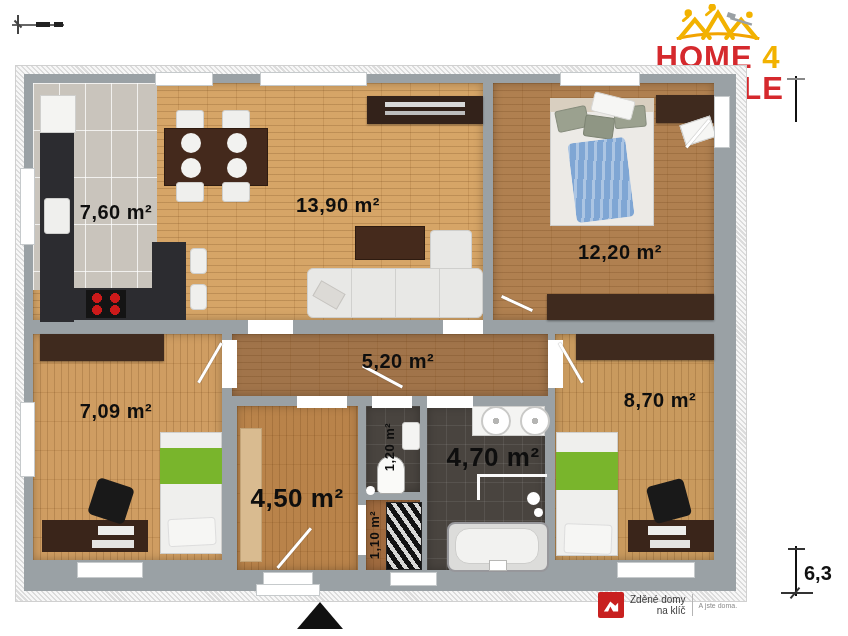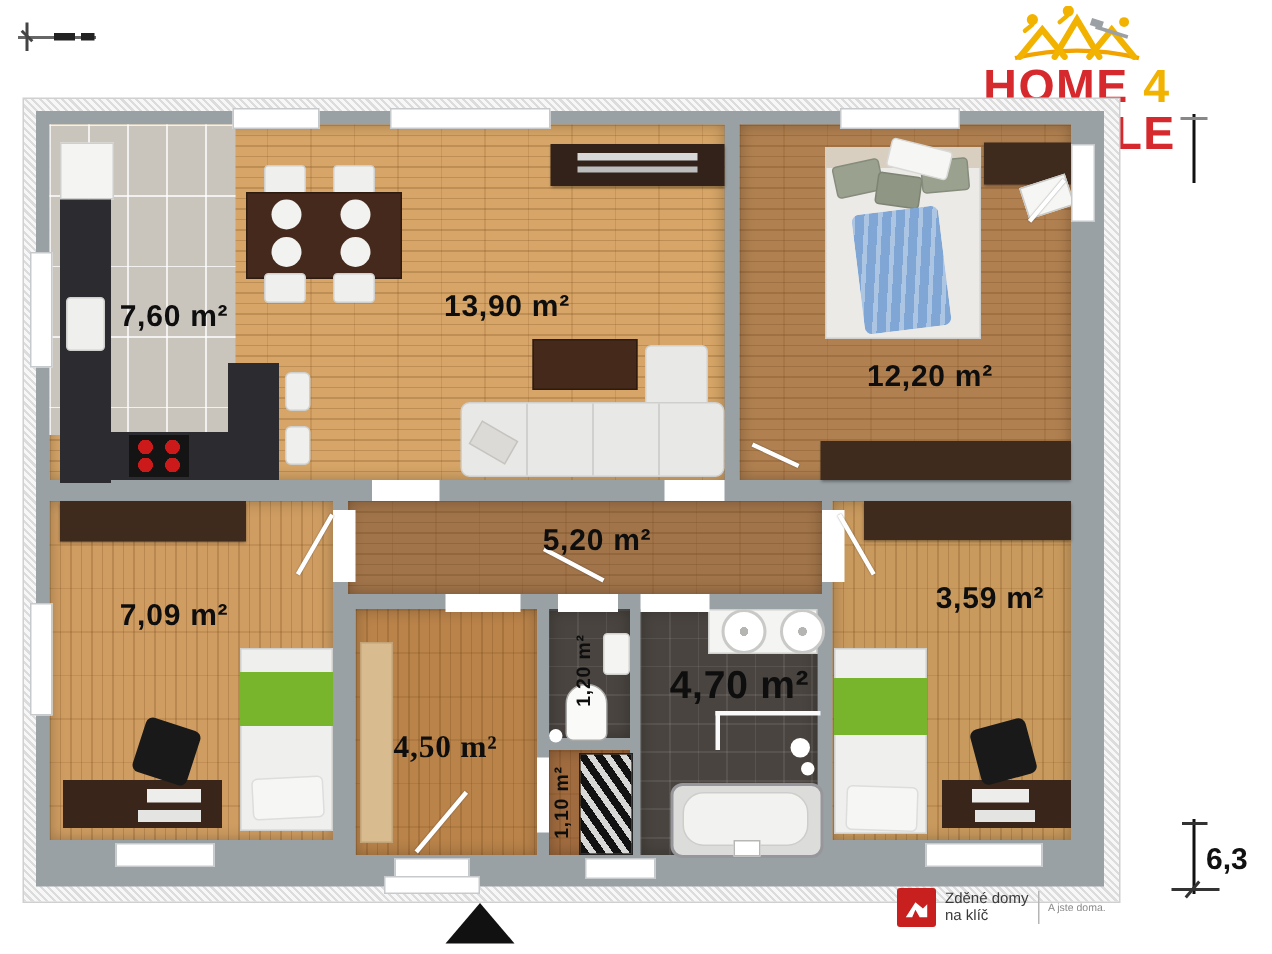--- a/index.html
+++ b/index.html
@@ -40,21 +40,21 @@
   .watermark{position:absolute;font-weight:bold;font-size:37px;letter-spacing:3px;
       color:rgba(255,255,255,.52);white-space:nowrap;}
   
   .logo{position:absolute;left:598px;top:4px;width:240px;text-align:center;}
   .logo-text{font-weight:bold;font-size:31px;letter-spacing:1px;line-height:1;}
   .dim-label{position:absolute;font-weight:bold;font-size:20px;color:#111;}
   
   .fb{position:absolute;left:598px;top:592px;display:flex;align-items:center;gap:6px;}
   .fb-sq{width:26px;height:26px;background:#c8201f;border-radius:2px;display:flex;
       align-items:center;justify-content:center;}
-  .fb-txt{font-size:10px;line-height:1.1;color:#3a3a3a;text-align:left;}
+  .fb-txt{font-size:10px;line-height:1.1;color:#3a3a3a;text-align:right;}
   .fb-div{width:1px;height:22px;background:#b5b5b5;}
   .fb-tag{font-size:7px;color:#8a8a8a;}
   .tri{width:0;height:0;border-left:23px solid transparent;border-right:23px solid transparent;
       border-bottom:27px solid #111;}
 </style>
 </head>
 <body>
 
 <div class="page">
 
@@ -210,22 +210,22 @@
   <div class="leaf" style="left:708px;top:120px;width:3px;height:36px;transform-origin:top center;transform:rotate(40deg);"></div>
   <div class="leaf" style="left:360px;top:375px;width:45px;height:3px;transform:rotate(28deg);"></div>
   <div class="leaf" style="left:500px;top:302px;width:34px;height:3px;transform:rotate(25deg);"></div>
 
 
   <span class="area-label" style="left:116px;top:212px;">7,60 m²</span>
   <span class="area-label" style="left:338px;top:205px;">13,90 m²</span>
   <span class="area-label" style="left:620px;top:252px;">12,20 m²</span>
   <span class="area-label" style="left:398px;top:361px;">5,20 m²</span>
   <span class="area-label" style="left:116px;top:411px;">7,09 m²</span>
-  <span class="area-label" style="left:660px;top:400px;">3,59 m²</span>
-  <span class="area-label" style="left:297px;top:498px;font-size:21px;font-family:Liberation Serif, serif;">4,50 m²</span>
+  <span class="area-label" style="left:660px;top:400px;">8,70 m²</span>
+  <span class="area-label" style="left:297px;top:498px;font-size:26px;">4,50 m²</span>
   <span class="area-label small" style="left:389px;top:447px;">1,20 m²</span>
   <span class="area-label small" style="left:374px;top:535px;">1,10 m²</span>
   <span class="area-label" style="left:493px;top:457px;font-size:26px;">4,70 m²</span>
 
   <div>
     <div class="abs" style="left:795px;top:76px;width:2px;height:46px;background:#111;"></div>
     <div class="abs" style="left:787px;top:78px;width:18px;height:2px;background:#888;"></div>
     <div class="abs" style="left:795px;top:546px;width:2px;height:50px;background:#111;"></div>
     <div class="abs" style="left:788px;top:548px;width:17px;height:2px;background:#333;"></div>
     <div class="abs" style="left:781px;top:592px;width:32px;height:2px;background:#333;"></div>

